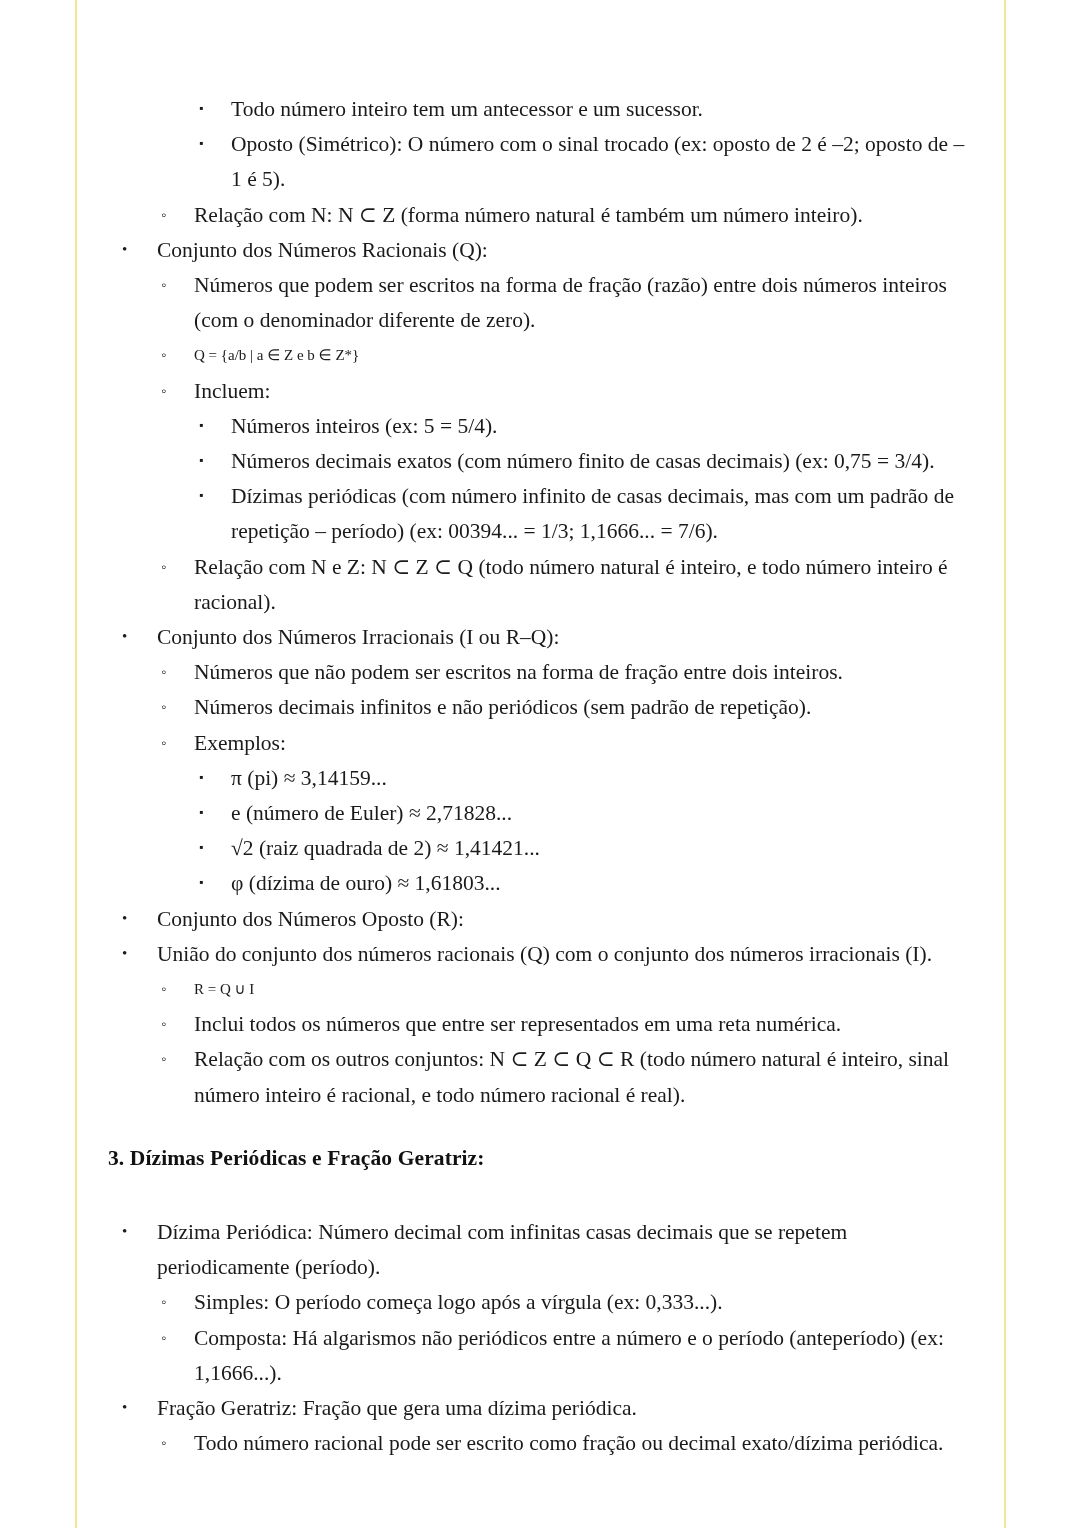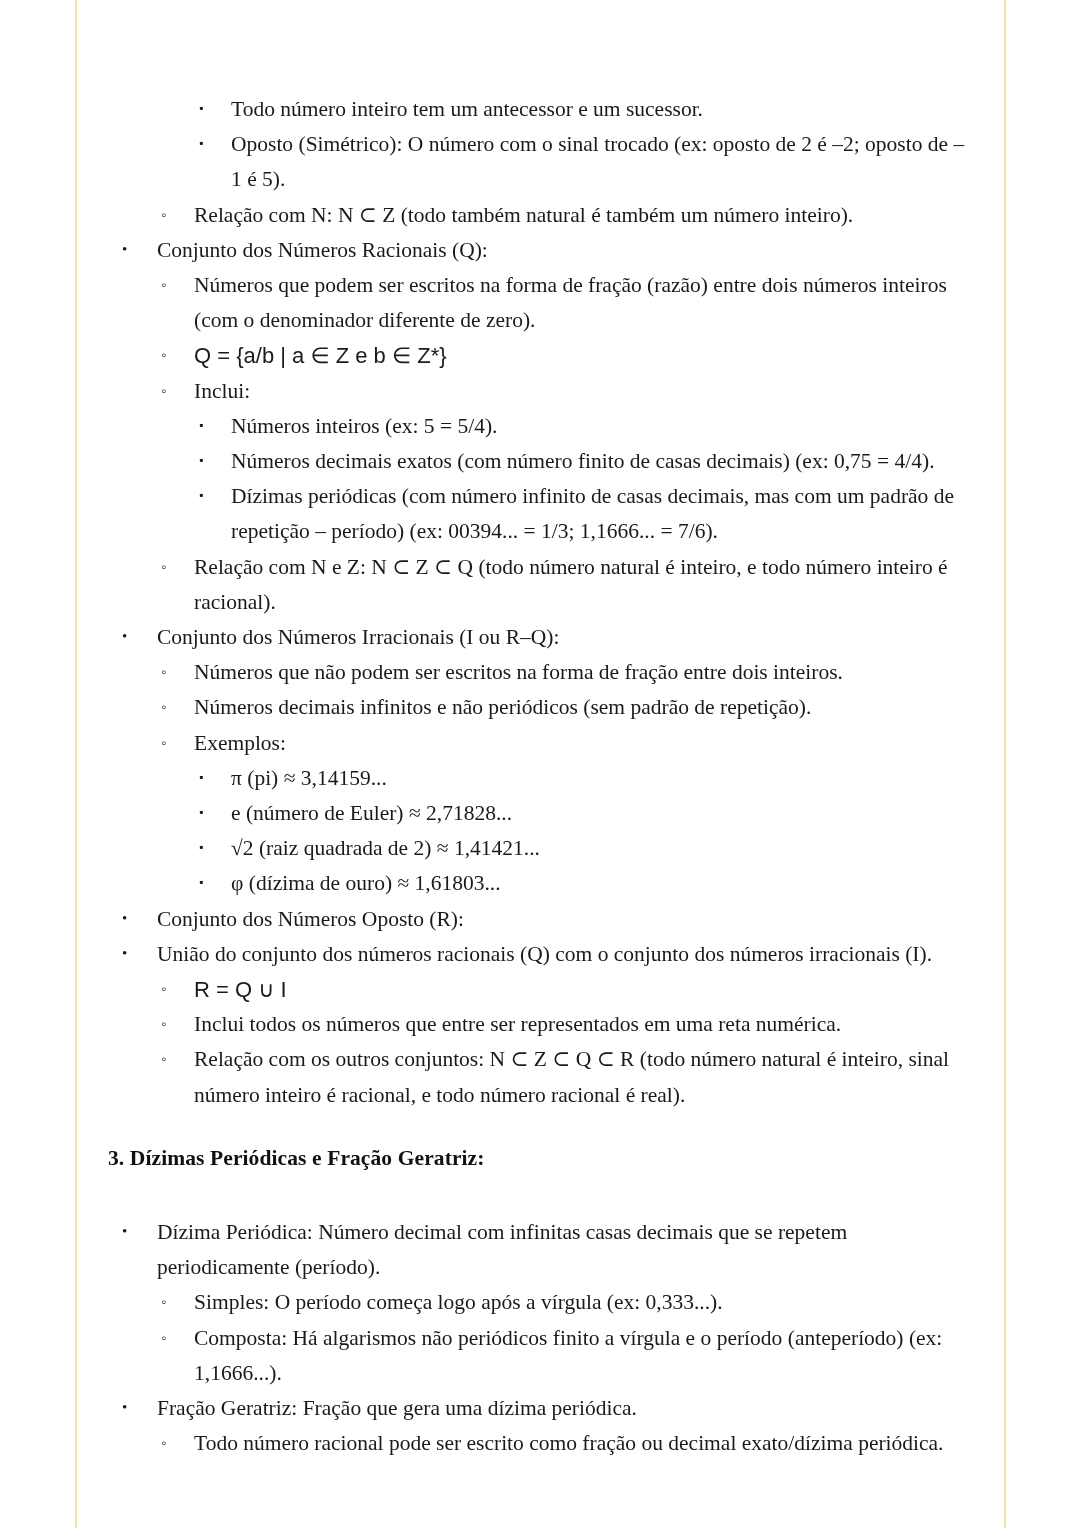--- a/index.html
+++ b/index.html
@@ -110,22 +110,22 @@
     color: #111111;
     letter-spacing: 0.1px;
     font-family: Liberation Serif, serif;
   }
 
   .gap-before-heading { height: 30px; }
   .gap-after-heading  { height: 42px; }
 
   
   .sym {
-    font-family: Liberation Sans, sans-serif;
-    font-size: 22px;
+    font-family: Liberation Serif, serif;
+    font-size: 15px;
   }
 </style>
 </head>
 <body>
 
 <div class="rule left"></div>
 <div class="rule right"></div>
 
 <div class="page">
   <div class="content">
@@ -137,51 +137,51 @@
         <span class="txt">Todo número inteiro tem um antecessor e um sucessor.</span>
       </li>
 
       <li class="lvl3">
         <span class="bullet">▪</span>
         <span class="txt">Oposto (Simétrico): O número com o sinal trocado (ex: oposto de 2 é –2; oposto de –1 é 5).</span>
       </li>
 
       <li class="lvl2">
         <span class="bullet">◦</span>
-        <span class="txt">Relação com N: N ⊂ Z (todo também natural é também um número inteiro).</span>
+        <span class="txt">Relação com N: N ⊂ Z (forma número natural é também um número inteiro).</span>
       </li>
 
       <li class="lvl1">
         <span class="bullet">•</span>
         <span class="txt">Conjunto dos Números Racionais (Q):</span>
       </li>
 
       <li class="lvl2">
         <span class="bullet">◦</span>
         <span class="txt">Números que podem ser escritos na forma de fração (razão) entre dois números inteiros (com o denominador diferente de zero).</span>
       </li>
 
       <li class="lvl2">
         <span class="bullet">◦</span>
         <span class="txt sym">Q = {a/b | a ∈ Z e b ∈ Z*}</span>
       </li>
 
       <li class="lvl2">
         <span class="bullet">◦</span>
-        <span class="txt">Inclui:</span>
+        <span class="txt">Incluem:</span>
       </li>
 
       <li class="lvl3">
         <span class="bullet">▪</span>
         <span class="txt">Números inteiros (ex: 5 = 5/4).</span>
       </li>
 
       <li class="lvl3">
         <span class="bullet">▪</span>
-        <span class="txt">Números decimais exatos (com número finito de casas decimais) (ex: 0,75 = 4/4).</span>
+        <span class="txt">Números decimais exatos (com número finito de casas decimais) (ex: 0,75 = 3/4).</span>
       </li>
 
       <li class="lvl3">
         <span class="bullet">▪</span>
         <span class="txt">Dízimas periódicas (com número infinito de casas decimais, mas com um padrão de repetição – período) (ex: 00394... = 1/3; 1,1666... = 7/6).</span>
       </li>
 
       <li class="lvl2">
         <span class="bullet">◦</span>
         <span class="txt">Relação com N e Z: N ⊂ Z ⊂ Q (todo número natural é inteiro, e todo número inteiro é racional).</span>
@@ -267,21 +267,21 @@
         <span class="txt">Dízima Periódica: Número decimal com infinitas casas decimais que se repetem periodicamente (período).</span>
       </li>
 
       <li class="lvl2">
         <span class="bullet">◦</span>
         <span class="txt">Simples: O período começa logo após a vírgula (ex: 0,333...).</span>
       </li>
 
       <li class="lvl2">
         <span class="bullet">◦</span>
-        <span class="txt">Composta: Há algarismos não periódicos finito a vírgula e o período (anteperíodo) (ex: 1,1666...).</span>
+        <span class="txt">Composta: Há algarismos não periódicos entre a número e o período (anteperíodo) (ex: 1,1666...).</span>
       </li>
 
       <li class="lvl1">
         <span class="bullet">•</span>
         <span class="txt">Fração Geratriz: Fração que gera uma dízima periódica.</span>
       </li>
 
       <li class="lvl2">
         <span class="bullet">◦</span>
         <span class="txt">Todo número racional pode ser escrito como fração ou decimal exato/dízima periódica.</span>

